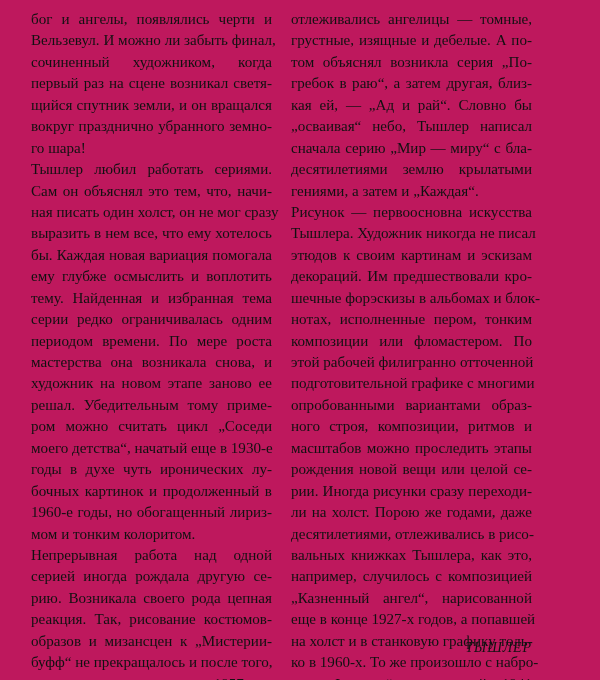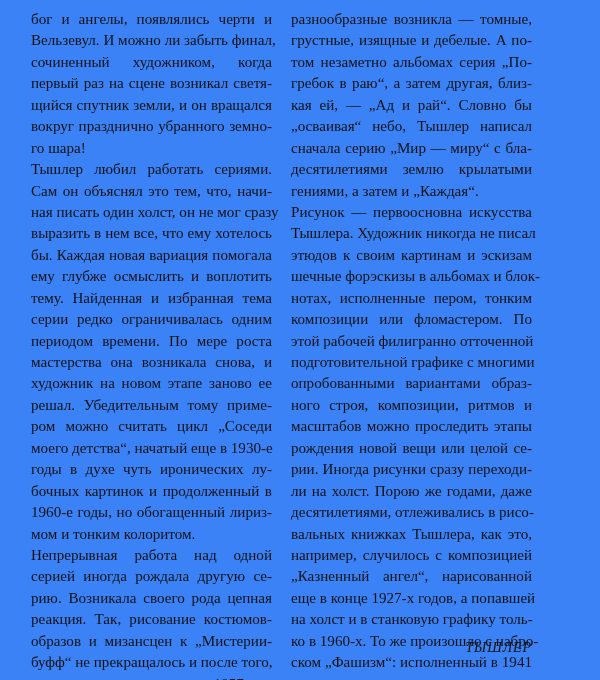--- a/index.html
+++ b/index.html
@@ -11,21 +11,21 @@
     width: 600px;
     height: 680px;
     overflow: hidden;
     font-family: "Liberation Serif", "DejaVu Serif", serif;
     color: #000000;
   }
   .page {
     position: relative;
     width: 600px;
     height: 680px;
-    background: #3b82f6;
+    background: #be185d;
   }
   .columns {
     position: absolute;
     left: 0;
     top: 0;
     width: 600px;
     height: 680px;
   }
   .col {
     position: absolute;
@@ -106,34 +106,35 @@
           <span class="ln j">серией иногда рождала другую се-</span>
           <span class="ln j">рию. Возникала своего рода цепная</span>
           <span class="ln j">реакция. Так, рисование костюмов-</span>
           <span class="ln j">образов и мизансцен к „Мистерии-</span>
           <span class="ln j">буфф“ не прекращалось и после того,</span>
           <span class="ln j">как спектакль увидел свет в 1957 году</span>
         </div>
       </div>
     <div class="col col-right">
         <div>
-          <span class="ln j">разнообразные возникла — томные,</span>
+          <span class="ln j">отлеживались ангелицы — томные,</span>
           <span class="ln j">грустные, изящные и дебелые. А по-</span>
-          <span class="ln j">том незаметно альбомах серия „По-</span>
+          <span class="ln j">том объяснял возникла серия „По-</span>
           <span class="ln j">гребок в раю“, а затем другая, близ-</span>
           <span class="ln j">кая ей, — „Ад и рай“. Словно бы</span>
           <span class="ln j">„осваивая“ небо, Тышлер написал</span>
           <span class="ln j">сначала серию „Мир — миру“ с бла-</span>
           <span class="ln j">десятилетиями землю крылатыми</span>
           <span class="ln last">гениями, а затем и „Каждая“.</span>
         </div>
         <div>
           <span class="ln j">Рисунок — первоосновна искусства</span>
           <span class="ln j">Тышлера. Художник никогда не писал</span>
           <span class="ln j">этюдов к своим картинам и эскизам</span>
+          <span class="ln j">декораций. Им предшествовали кро-</span>
           <span class="ln j">шечные форэскизы в альбомах и блок-</span>
           <span class="ln j">нотах, исполненные пером, тонким</span>
           <span class="ln j">композиции или фломастером. По</span>
           <span class="ln j">этой рабочей филигранно отточенной</span>
           <span class="ln j">подготовительной графике с многими</span>
           <span class="ln j">опробованными вариантами образ-</span>
           <span class="ln j">ного строя, композиции, ритмов и</span>
           <span class="ln j">масштабов можно проследить этапы</span>
           <span class="ln j">рождения новой вещи или целой се-</span>
           <span class="ln j">рии. Иногда рисунки сразу переходи-</span>

